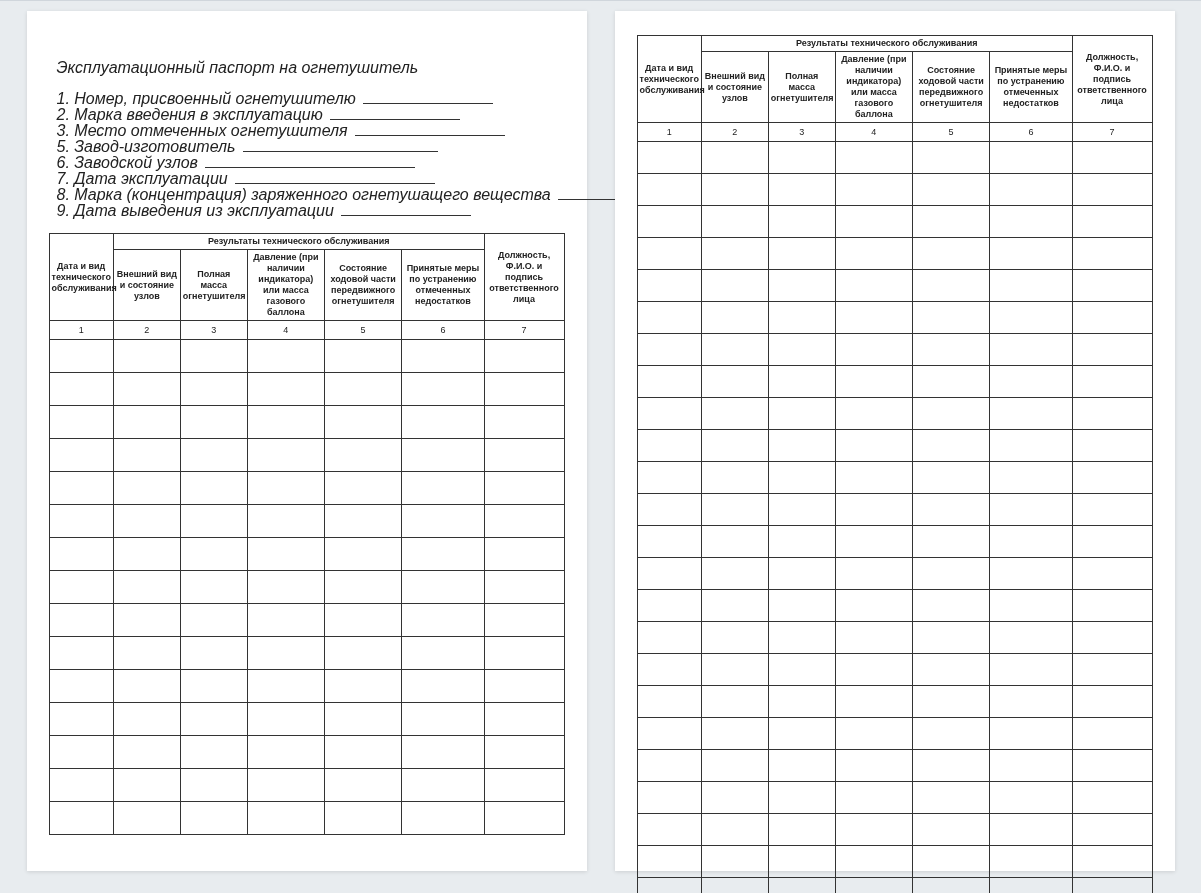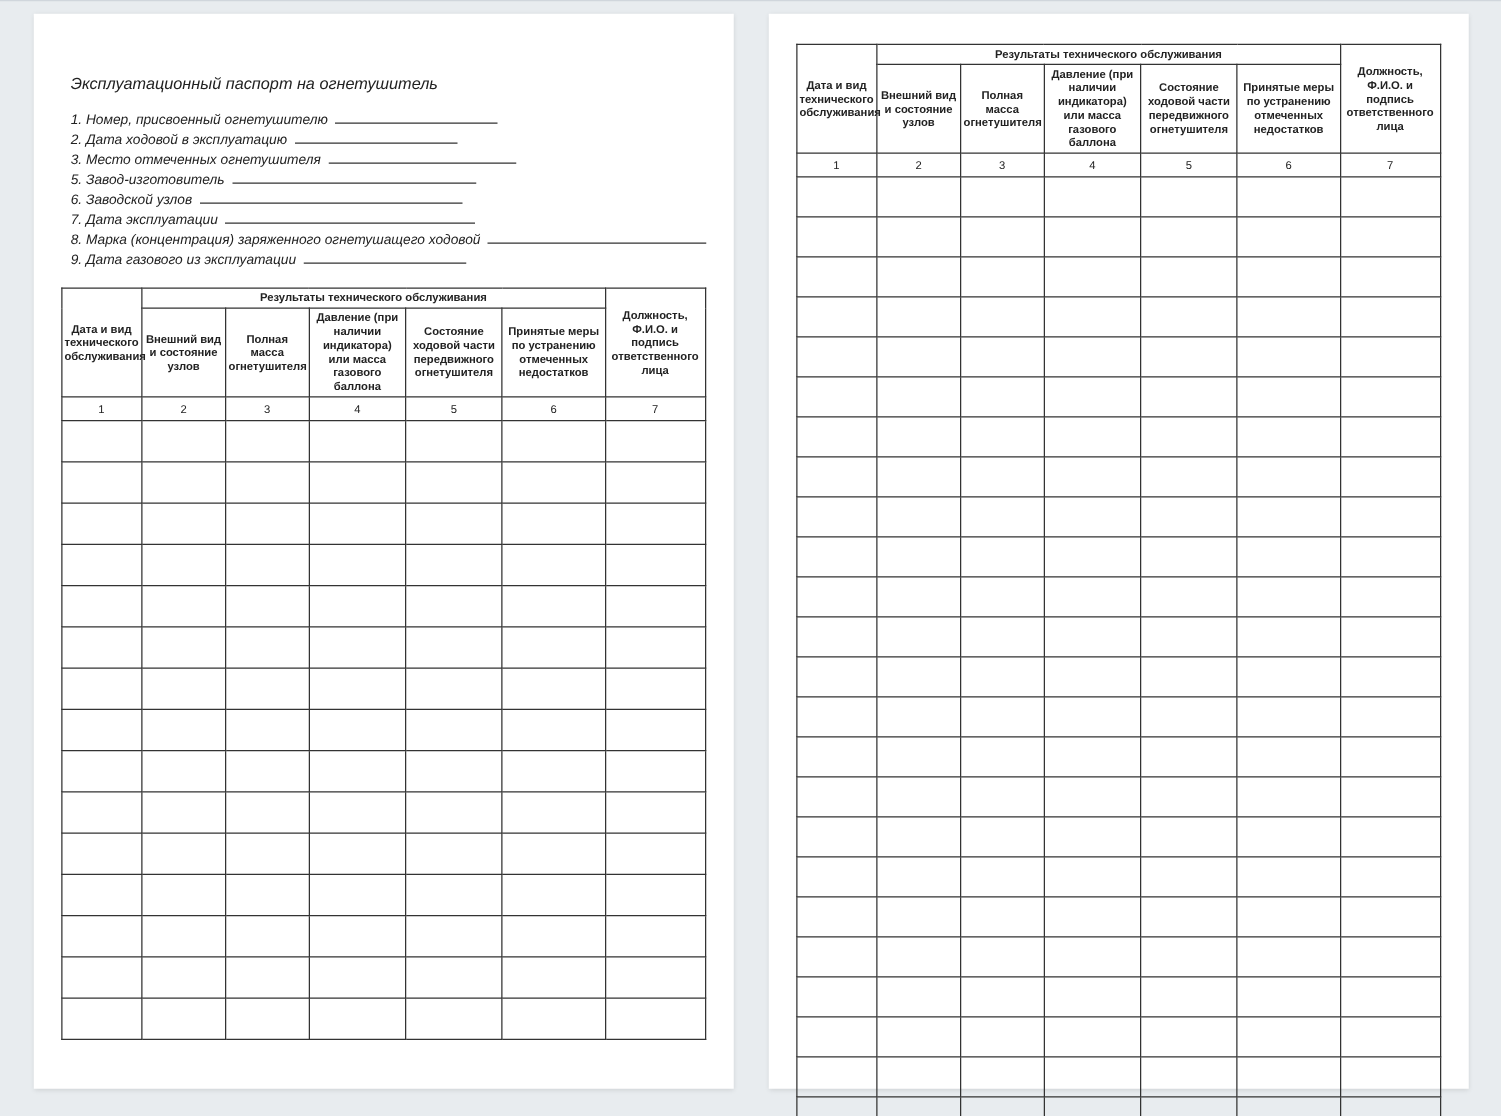--- a/index.html
+++ b/index.html
@@ -29,29 +29,29 @@
     width: 560px;
     height: 860px;
     box-shadow: 0 1px 4px rgba(0,0,0,0.12);
     box-sizing: border-box;
     padding: 24px 22px 20px 22px;
     font-size: 11px;
     position: relative;
   }
   .title {
     font-style: italic;
-    font-size: 13px;
+    font-size: 16px;
     margin: 24px 0 14px 8px;
   }
   .fields {
     margin: 0 0 14px 8px;
   }
   .field-row {
     font-style: italic;
-    font-size: 11px;
+    font-size: 16px;
     line-height: 16px;
     white-space: nowrap;
   }
   .field-row .underline {
     display: inline-block;
     border-bottom: 1px solid #333;
     height: 10px;
     vertical-align: baseline;
     margin-left: 3px;
   }
@@ -94,27 +94,27 @@
 
 <div class="viewport">
   <div class="spread">
 
     <div class="page left">
       <div class="title">Эксплуатационный паспорт на огнетушитель</div>
 
       <div class="fields">
 
       <div class="field-row"><span>1.</span> <span>Номер, присвоенный огнетушителю</span> <span class="underline" style="width: 130px;"></span></div>
-          <div class="field-row"><span>2.</span> <span>Дата ходовой в эксплуатацию</span> <span class="underline" style="width: 130px;"></span></div>
+          <div class="field-row"><span>2.</span> <span>Марка введения в эксплуатацию</span> <span class="underline" style="width: 130px;"></span></div>
           <div class="field-row"><span>3.</span> <span>Место отмеченных огнетушителя</span> <span class="underline" style="width: 150px;"></span></div>
           <div class="field-row"><span>5.</span> <span>Завод-изготовитель</span> <span class="underline" style="width: 195px;"></span></div>
           <div class="field-row"><span>6.</span> <span>Заводской узлов</span> <span class="underline" style="width: 210px;"></span></div>
           <div class="field-row"><span>7.</span> <span>Дата эксплуатации</span> <span class="underline" style="width: 200px;"></span></div>
-          <div class="field-row"><span>8.</span> <span>Марка (концентрация) заряженного огнетушащего ходовой</span> <span class="underline" style="width: 175px;"></span></div>
-          <div class="field-row"><span>9.</span> <span>Дата газового из эксплуатации</span> <span class="underline" style="width: 130px;"></span></div>
+          <div class="field-row"><span>8.</span> <span>Марка (концентрация) заряженного огнетушащего вещества</span> <span class="underline" style="width: 175px;"></span></div>
+          <div class="field-row"><span>9.</span> <span>Дата выведения из эксплуатации</span> <span class="underline" style="width: 130px;"></span></div>
         </div>
 
       <table class="maint">
         <colgroup>
           <col class="col1">
             <col class="col2">
             <col class="col3">
             <col class="col4">
             <col class="col5">
             <col class="col6">

